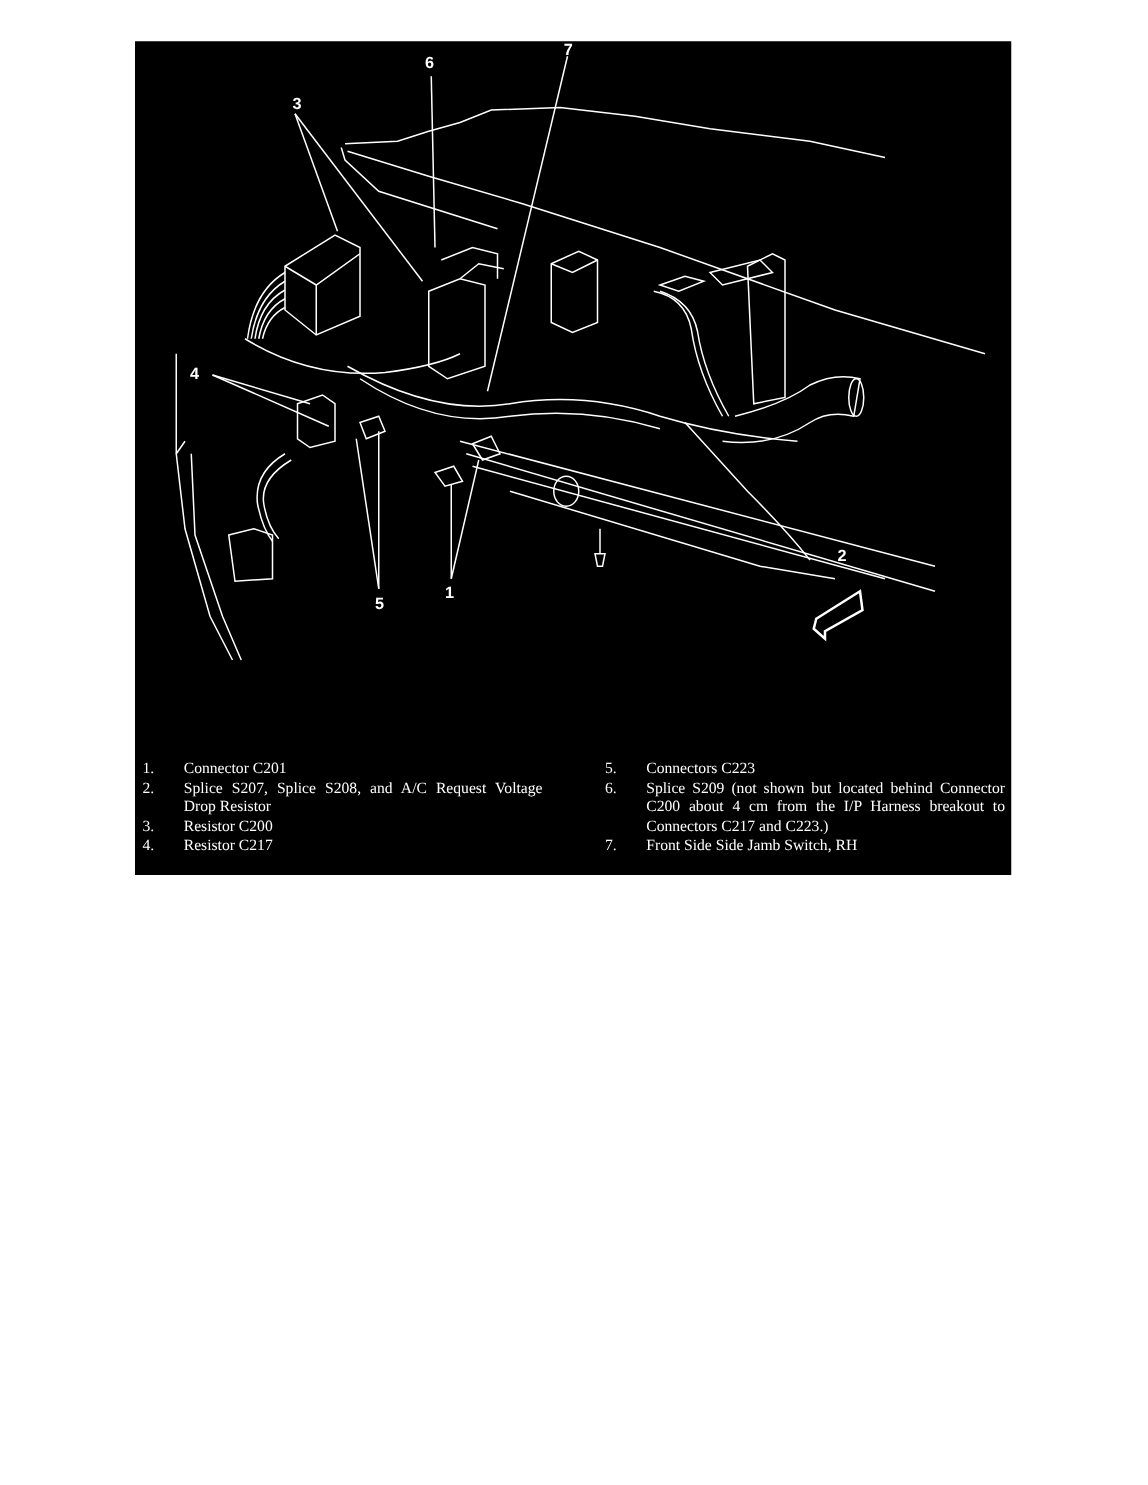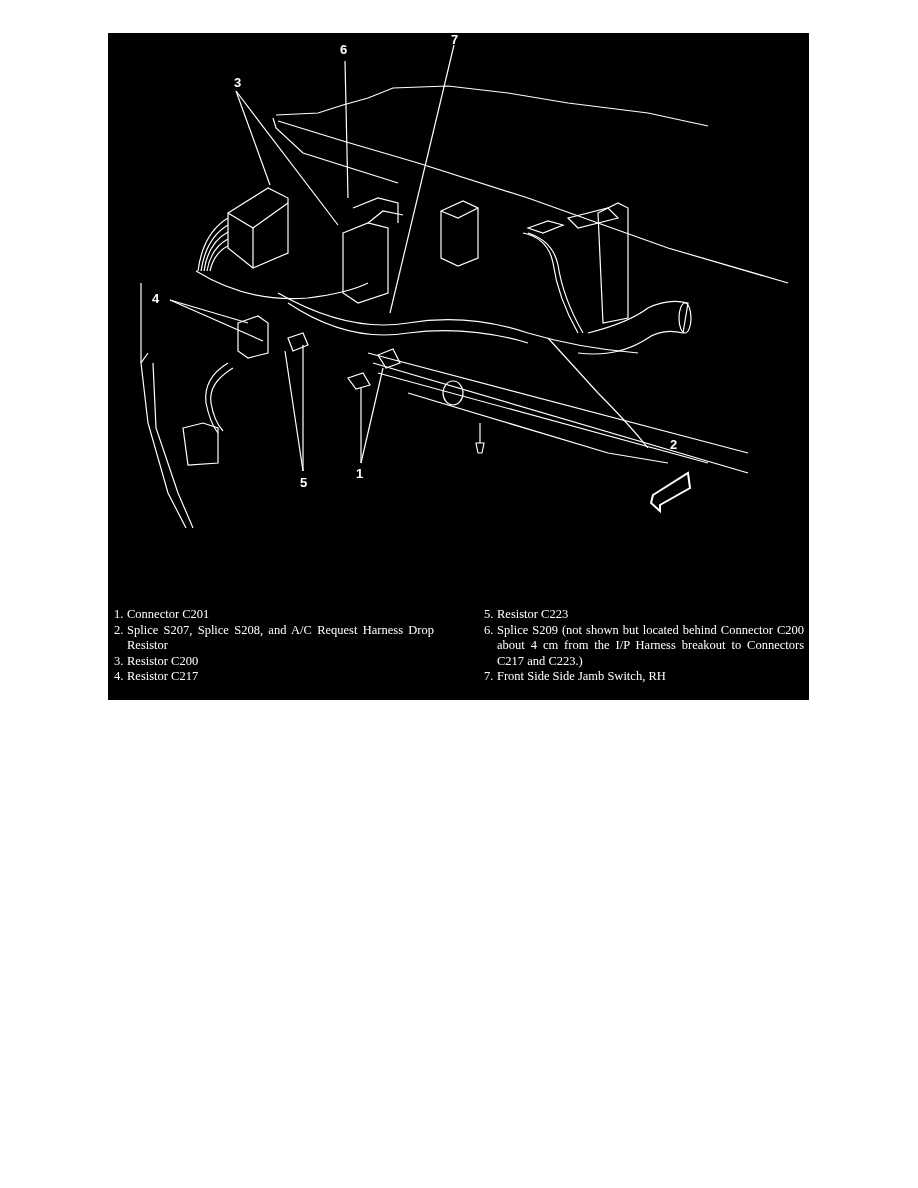--- a/index.html
+++ b/index.html
@@ -14,21 +14,21 @@
     font-weight: bold; font-size: 13px; line-height: 13px;
   }
   .legend {
     position: absolute; top: 574px; color: #ffffff;
     font-family: "Liberation Serif", serif; font-size: 12.5px; line-height: 15.5px;
   }
   .legend.left { left: 6px; width: 320px; }
   .legend.right { left: 376px; width: 320px; }
   .legend-item { display: flex; }
   .legend-num { width: 13px; flex: none; }
-  .legend-text { flex: 1; text-align: justify; }
+  .legend-text { flex: 1; text-align: justify; margin-left: 20px; }
 </style>
 </head>
 <body>
 
 <div class="panel">
   <svg class="drawing" viewBox="0 0 701 570" fill="none" stroke="#ffffff" stroke-width="1.2">
 
     <path d="M168 82 L210 80 L235 72 L260 65 L285 55 L340 53 L400 60 L460 70 L540 80 L600 93"></path>
     <path d="M170 88 L235 108 L310 130 L420 165 L560 215 L680 250"></path>
     <path d="M165 85 L168 95 L195 120 L290 150"></path>
@@ -107,36 +107,36 @@
   <div class="callout" style="left:192px; top:443px;">5</div>
   <div class="callout" style="left:248px; top:434px;">1</div>
 
   <div class="legend left">
     <div class="legend-item">
       <span class="legend-num">1.</span>
       <span class="legend-text">Connector C201</span>
     </div>
     <div class="legend-item">
       <span class="legend-num">2.</span>
-      <span class="legend-text">Splice S207, Splice S208, and A/C Request Harness Drop Resistor</span>
+      <span class="legend-text">Splice S207, Splice S208, and A/C Request Voltage Drop Resistor</span>
     </div>
     <div class="legend-item">
       <span class="legend-num">3.</span>
       <span class="legend-text">Resistor C200</span>
     </div>
     <div class="legend-item">
       <span class="legend-num">4.</span>
       <span class="legend-text">Resistor C217</span>
     </div>
   </div>
 
   <div class="legend right">
     <div class="legend-item">
       <span class="legend-num">5.</span>
-      <span class="legend-text">Resistor C223</span>
+      <span class="legend-text">Connectors C223</span>
     </div>
     <div class="legend-item">
       <span class="legend-num">6.</span>
       <span class="legend-text">Splice S209 (not shown but located behind Connector C200 about 4 cm from the I/P Harness breakout to Connectors C217 and C223.)</span>
     </div>
     <div class="legend-item">
       <span class="legend-num">7.</span>
       <span class="legend-text">Front Side Side Jamb Switch, RH</span>
     </div>
   </div>

